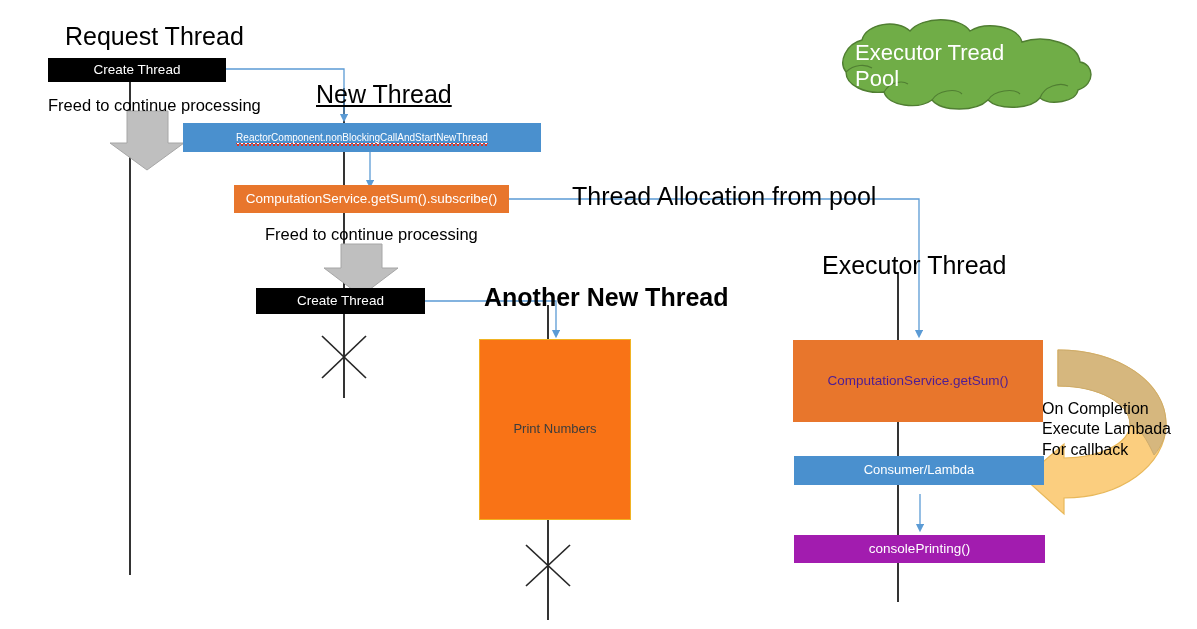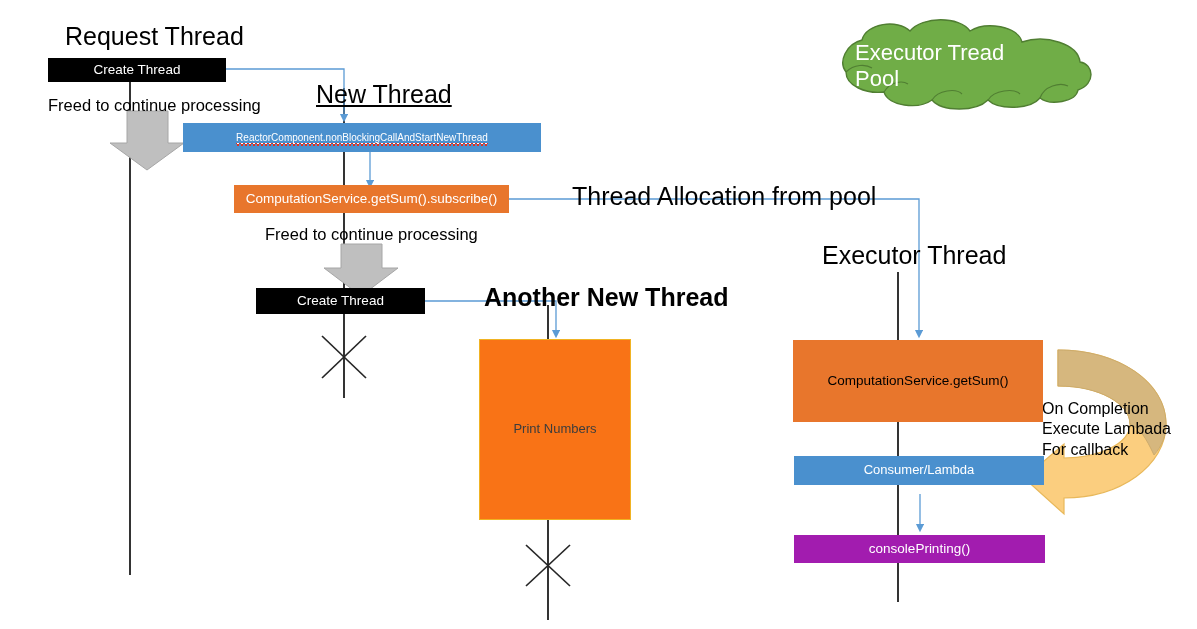--- a/index.html
+++ b/index.html
@@ -40,21 +40,21 @@
     font-size: 13px;
   }
   .box-orange {
     background: #E8762C;
     color: #ffffff;
     font-size: 13.5px;
     text-align: right;
   }
   .box-orange-lg {
     background: #E8762C;
-    color: #000000;
+    color: #4c1d95;
     font-size: 13.5px;
   }
   .box-gray {
     background: #a21caf;
     color: #ffffff;
     font-size: 13.5px;
   }
   .box-amber {
     background: #f97316;
     border: 1.3px solid #F0B323;
@@ -189,21 +189,21 @@
                C 1130,404 1100,386 1058,386 Z" fill="#D6B77E" stroke="#C9A96B" stroke-width="0.9"></path>
     </g>
   </svg>
 
   <div class="label label-lg" style="left:65px; top:22px;">Request Thread</div>
 
   <div class="label label-lg" style="left:316px; top:80px;text-decoration:underline;">New Thread</div>
 
   <div class="label label-lg" style="left:484px; top:283px;font-weight:bold;">Another New Thread</div>
 
-  <div class="label label-lg" style="left:822px; top:241px;">Executor Thread</div>
+  <div class="label label-lg" style="left:822px; top:251px;">Executor Thread</div>
 
   <div class="label label-md" style="left:48px; top:96px;">Freed to continue processing</div>
 
   <div class="label label-md" style="left:265px; top:225px;">Freed to continue processing</div>
 
   <div class="label label-lg" style="left:572px; top:182px;">Thread Allocation from pool</div>
 
   <div class="label-cb" style="left:1042px; top:399px; white-space:pre-line;">On Completion
 Execute Lambada
 For callback</div>

